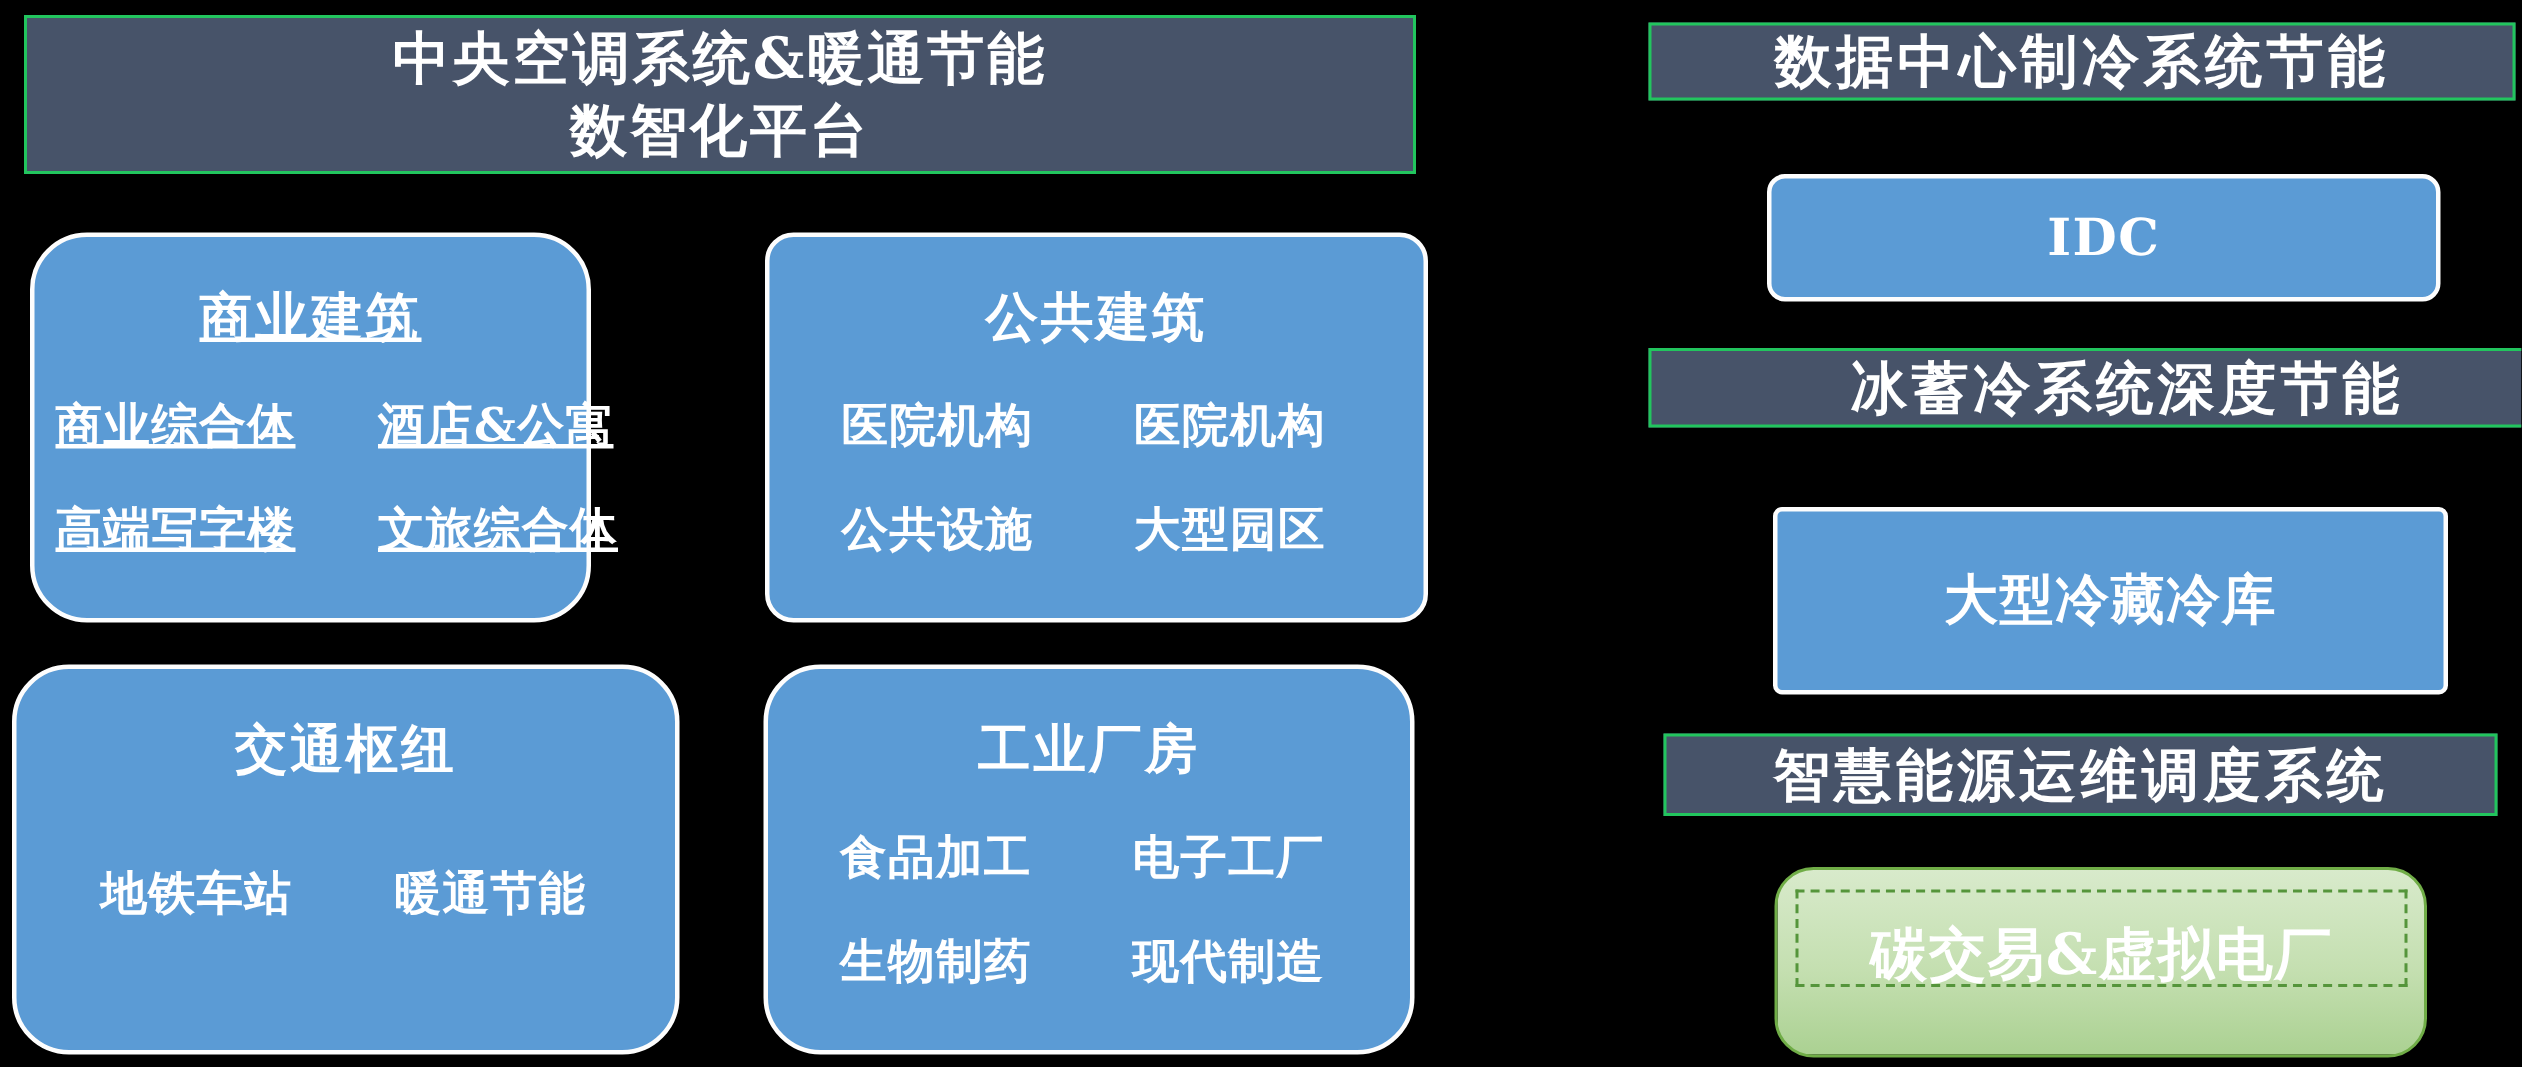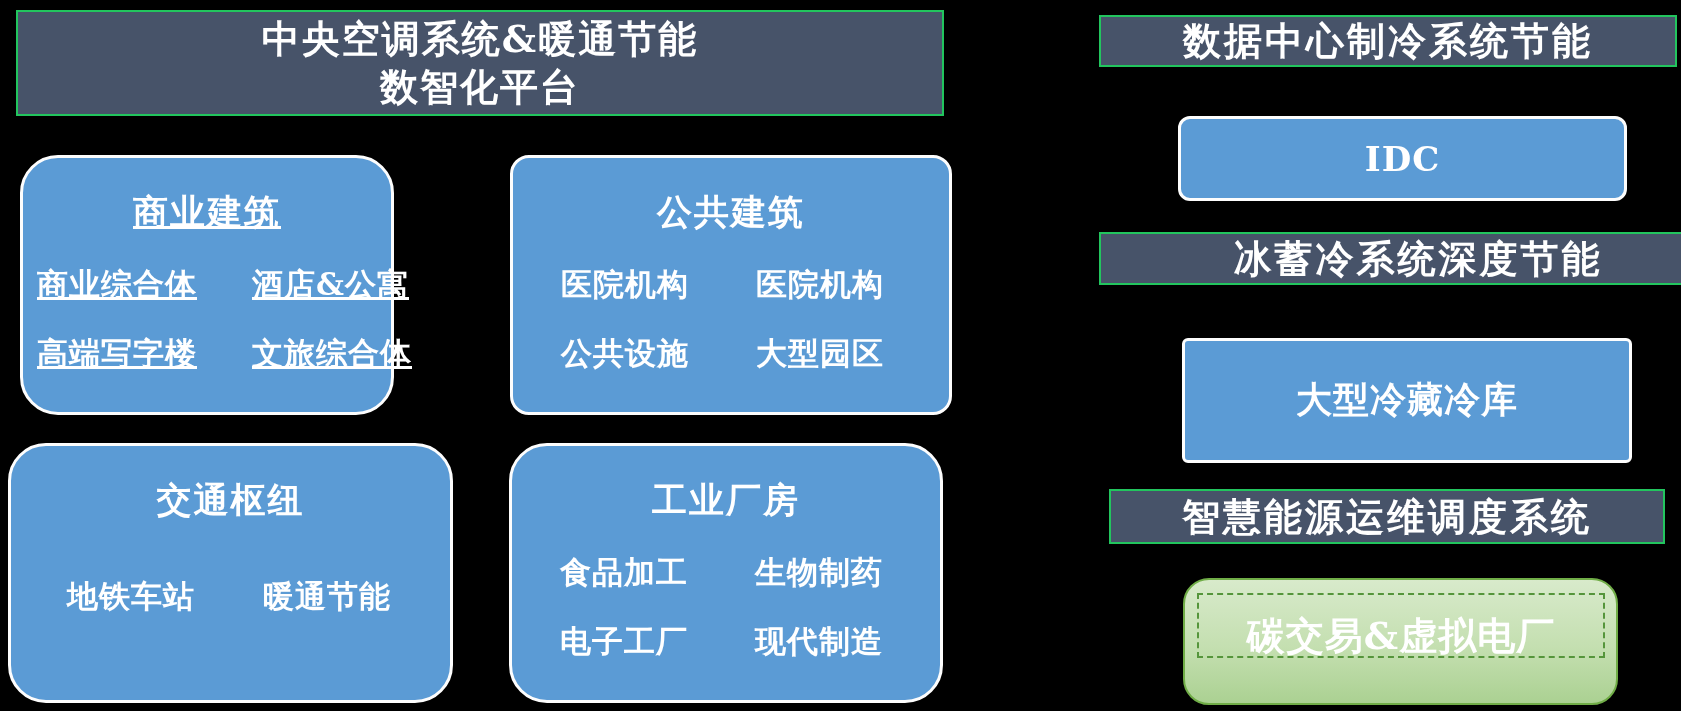--- a/index.html
+++ b/index.html
@@ -91,22 +91,22 @@
     <div class="cat-items cols-c">
       <span class="cat-item">地铁车站</span>
       <span class="cat-item">暖通节能</span>
     </div>
   </div>
 
   <div class="cat-box pos-box4">
     <div class="cat-title">工业厂房</div>
     <div class="cat-items cols-b">
       <span class="cat-item">食品加工</span>
+      <span class="cat-item">电子工厂</span>
       <span class="cat-item">生物制药</span>
-      <span class="cat-item">电子工厂</span>
       <span class="cat-item">现代制造</span>
     </div>
   </div>
 
   <div class="dark-header pos-h1">
     <span>数据中心制冷系统节能</span>
   </div>
   <div class="blue-pill pos-idc">
     <span>IDC</span>
   </div>

